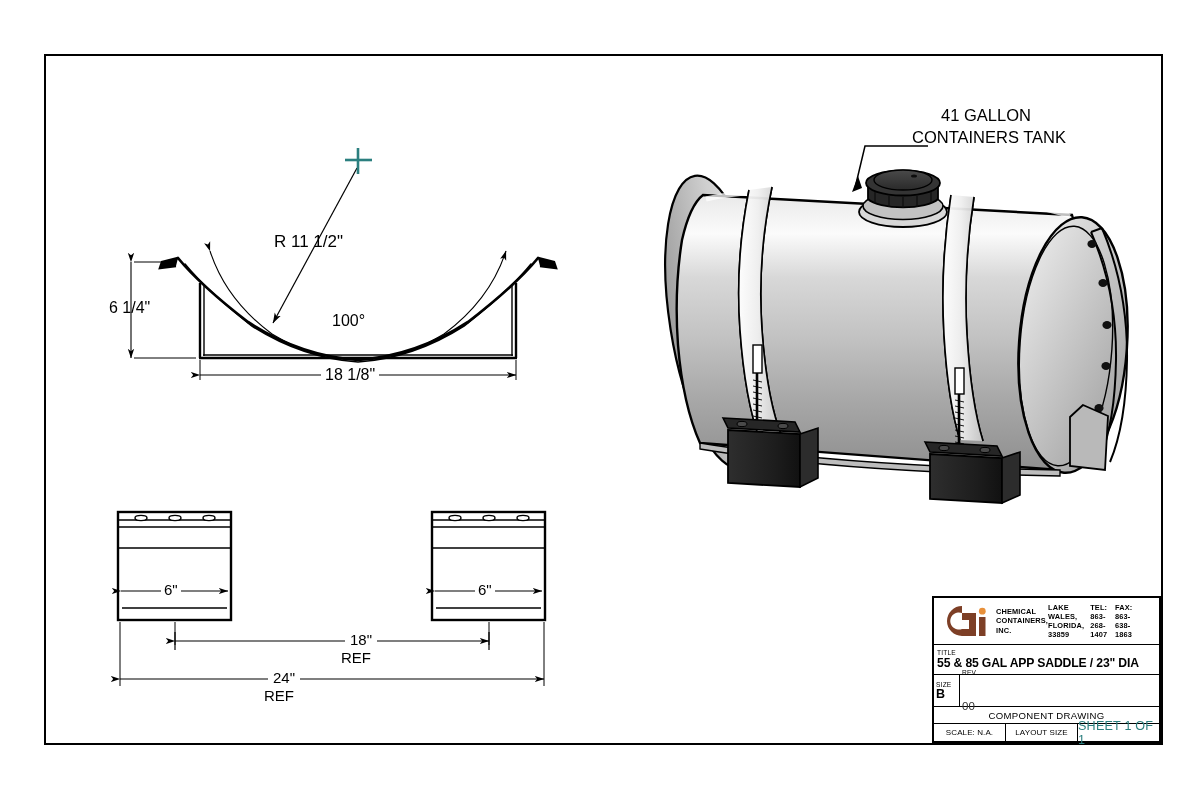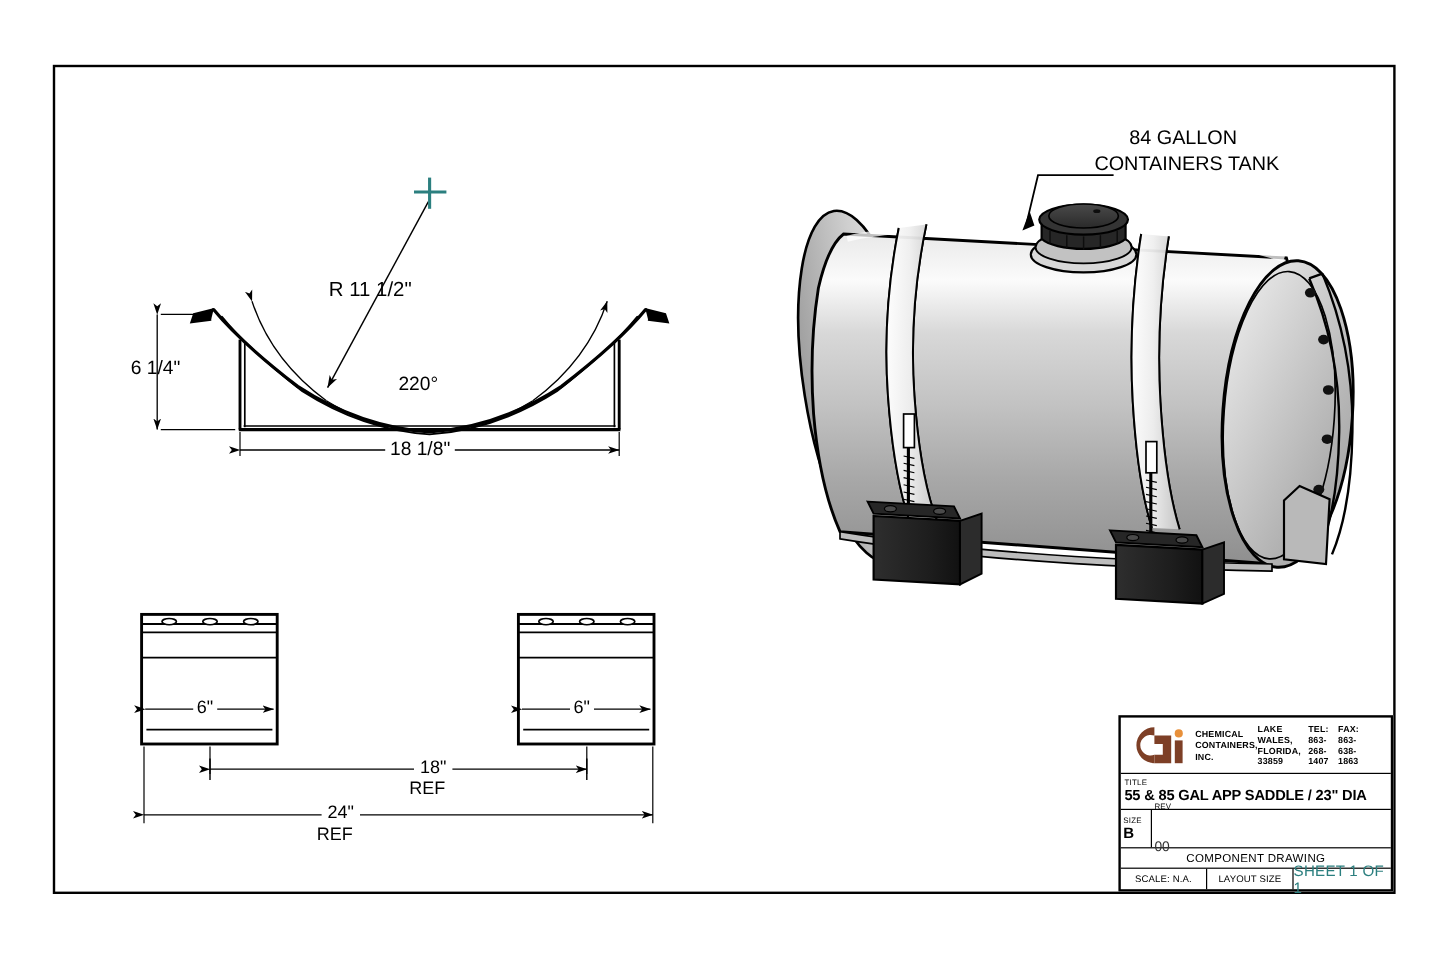--- a/index.html
+++ b/index.html
@@ -274,37 +274,37 @@
         </g>
       </g>
 
       <path d="M855,188 L865,146 L928,146" stroke="#000" stroke-width="1.5" fill="none"></path>
       <path d="M852,192 L858,176 L862,188 Z" fill="#000"></path>
     </g>
   </svg>
 
   <div class="dimtxt" style="left:274px;top:232px;font-size:17px;">R 11 1/2"</div>
 
-  <div class="dimtxt" style="left:332px;top:312px;font-size:16px;">220°</div>
+  <div class="dimtxt" style="left:332px;top:312px;font-size:16px;">100°</div>
 
   <div class="dimtxt" style="left:109px;top:299px;font-size:16px;">6 1/4"</div>
 
   <div class="dimtxt" style="left:321px;top:366px;font-size:16px;background:#fff;padding:0 4px;">18 1/8"</div>
 
   <div class="dimtxt" style="left:161px;top:581px;font-size:15px;background:#fff;padding:0 3px;">6"</div>
 
   <div class="dimtxt" style="left:475px;top:581px;font-size:15px;background:#fff;padding:0 3px;">6"</div>
 
   <div class="dimtxt" style="left:345px;top:631px;font-size:15px;background:#fff;padding:0 5px;">18"</div>
   <div class="dimtxt" style="left:341px;top:649px;font-size:15px;">REF</div>
 
   <div class="dimtxt" style="left:268px;top:669px;font-size:15px;background:#fff;padding:0 5px;">24"</div>
   <div class="dimtxt" style="left:264px;top:687px;font-size:15px;">REF</div>
 
-  <div class="dimtxt" style="left:941px;top:106px;font-size:16.5px;">84 GALLON</div>
+  <div class="dimtxt" style="left:941px;top:106px;font-size:16.5px;">41 GALLON</div>
   <div class="dimtxt" style="left:912px;top:128px;font-size:16.5px;">CONTAINERS TANK</div>
 
   <div id="titleblock">
 
     <div class="tb-row" id="tb-head">
       <div id="logo-cell">
         <svg class="logo-box" viewBox="0 0 46 34">
           <path d="M20,2 A15,15 0 1 0 20,32 L20,25 A8.6,8.6 0 1 1 20,9 Z" fill="#7d3f26"></path>
           <path d="M20,9 L20,16 L27,16 L27,25 L20,25 L20,32 L34,32 L34,9 Z" fill="#7d3f26"></path>
           <rect x="37" y="13" width="6.5" height="19" fill="#7d3f26"></rect>

